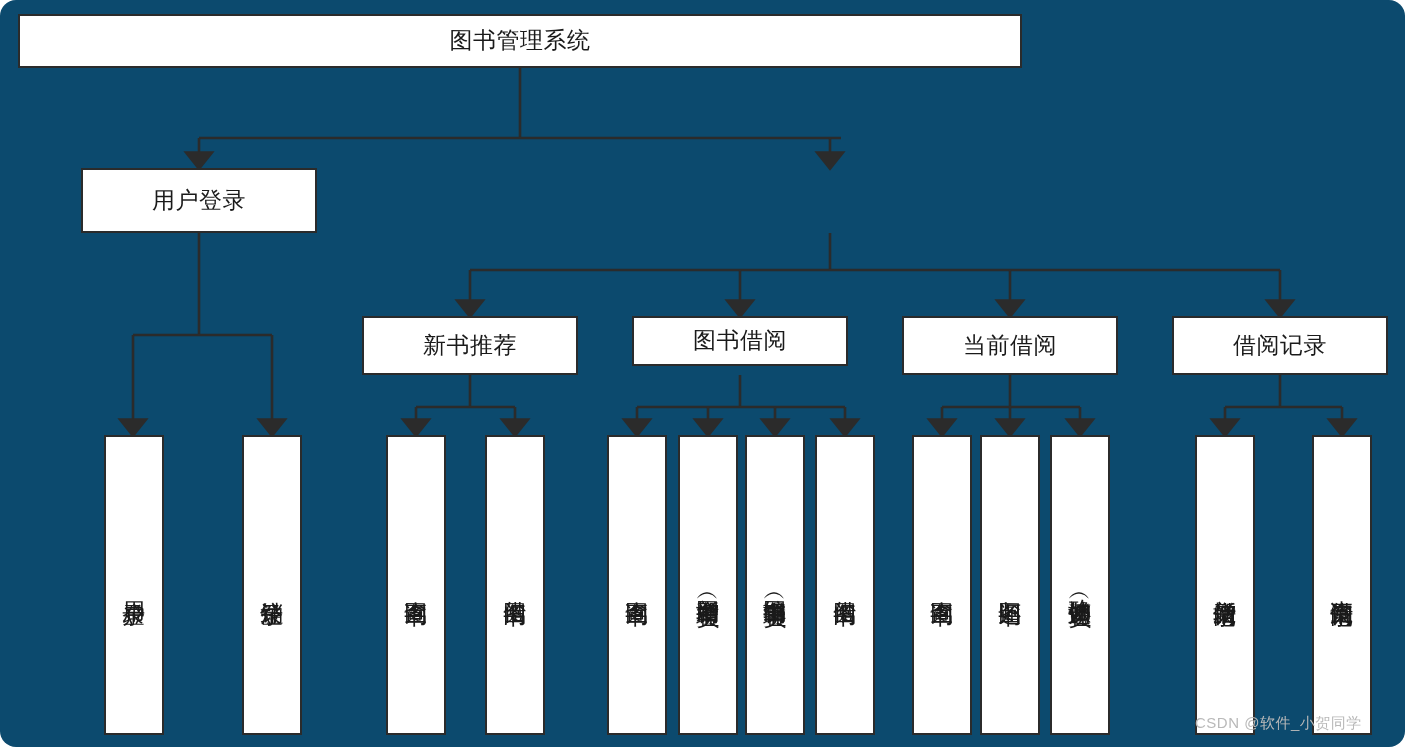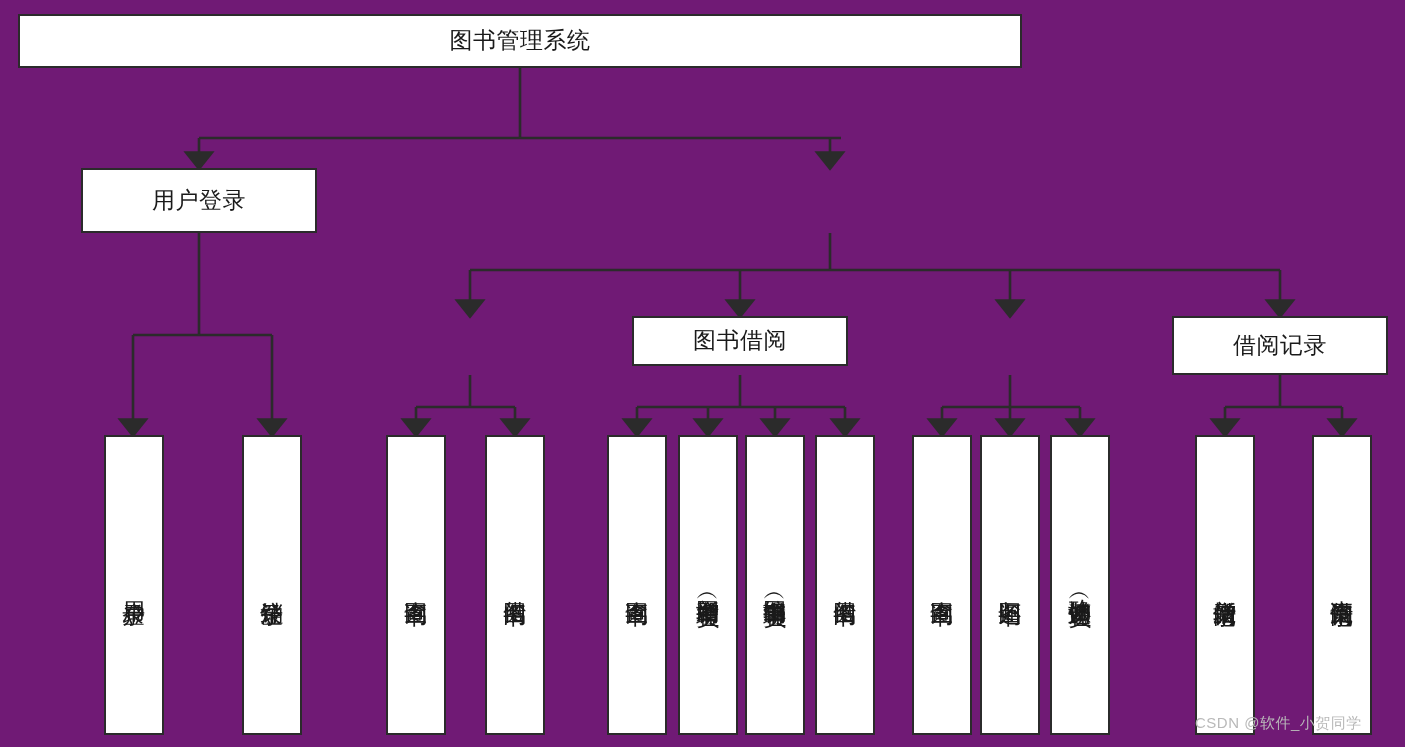--- a/index.html
+++ b/index.html
@@ -7,22 +7,23 @@
     padding: 0;
     background: #ffffff;
   }
   body {
     font-family: "Liberation Sans", "DejaVu Sans", sans-serif;
   }
   #canvas {
     position: relative;
     width: 1405px;
     height: 747px;
-    background: #701a75;
+    background: #0c4a6e;
     overflow: hidden;
+    border-radius: 16px;
   }
   svg.edges {
     position: absolute;
     left: 0;
     top: 0;
     width: 1405px;
     height: 747px;
   }
   .node {
     position: absolute;
@@ -117,22 +118,28 @@
   </svg>
 
   <div class="node horiz" style="left: 18px; top: 14px; width: 1004px; height: 54px;">
     <span class="node-label">图书管理系统</span>
   </div>
 
   <div class="node horiz" style="left: 81px; top: 168px; width: 236px; height: 65px;">
     <span class="node-label">用户登录</span>
   </div>
 
+  <div class="node horiz" style="left: 362px; top: 316px; width: 216px; height: 59px;">
+    <span class="node-label">新书推荐</span>
+  </div>
   <div class="node horiz" style="left: 632px; top: 316px; width: 216px; height: 50px;">
     <span class="node-label">图书借阅</span>
+  </div>
+  <div class="node horiz" style="left: 902px; top: 316px; width: 216px; height: 59px;">
+    <span class="node-label">当前借阅</span>
   </div>
   <div class="node horiz" style="left: 1172px; top: 316px; width: 216px; height: 59px;">
     <span class="node-label">借阅记录</span>
   </div>
 
   <div class="node vert" style="left: 104px; top: 435px; width: 60px; height: 300px;">
     <span class="node-label">用户登录</span>
   </div>
   <div class="node vert" style="left: 242px; top: 435px; width: 60px; height: 300px;">
     <span class="node-label">注销登录</span>

